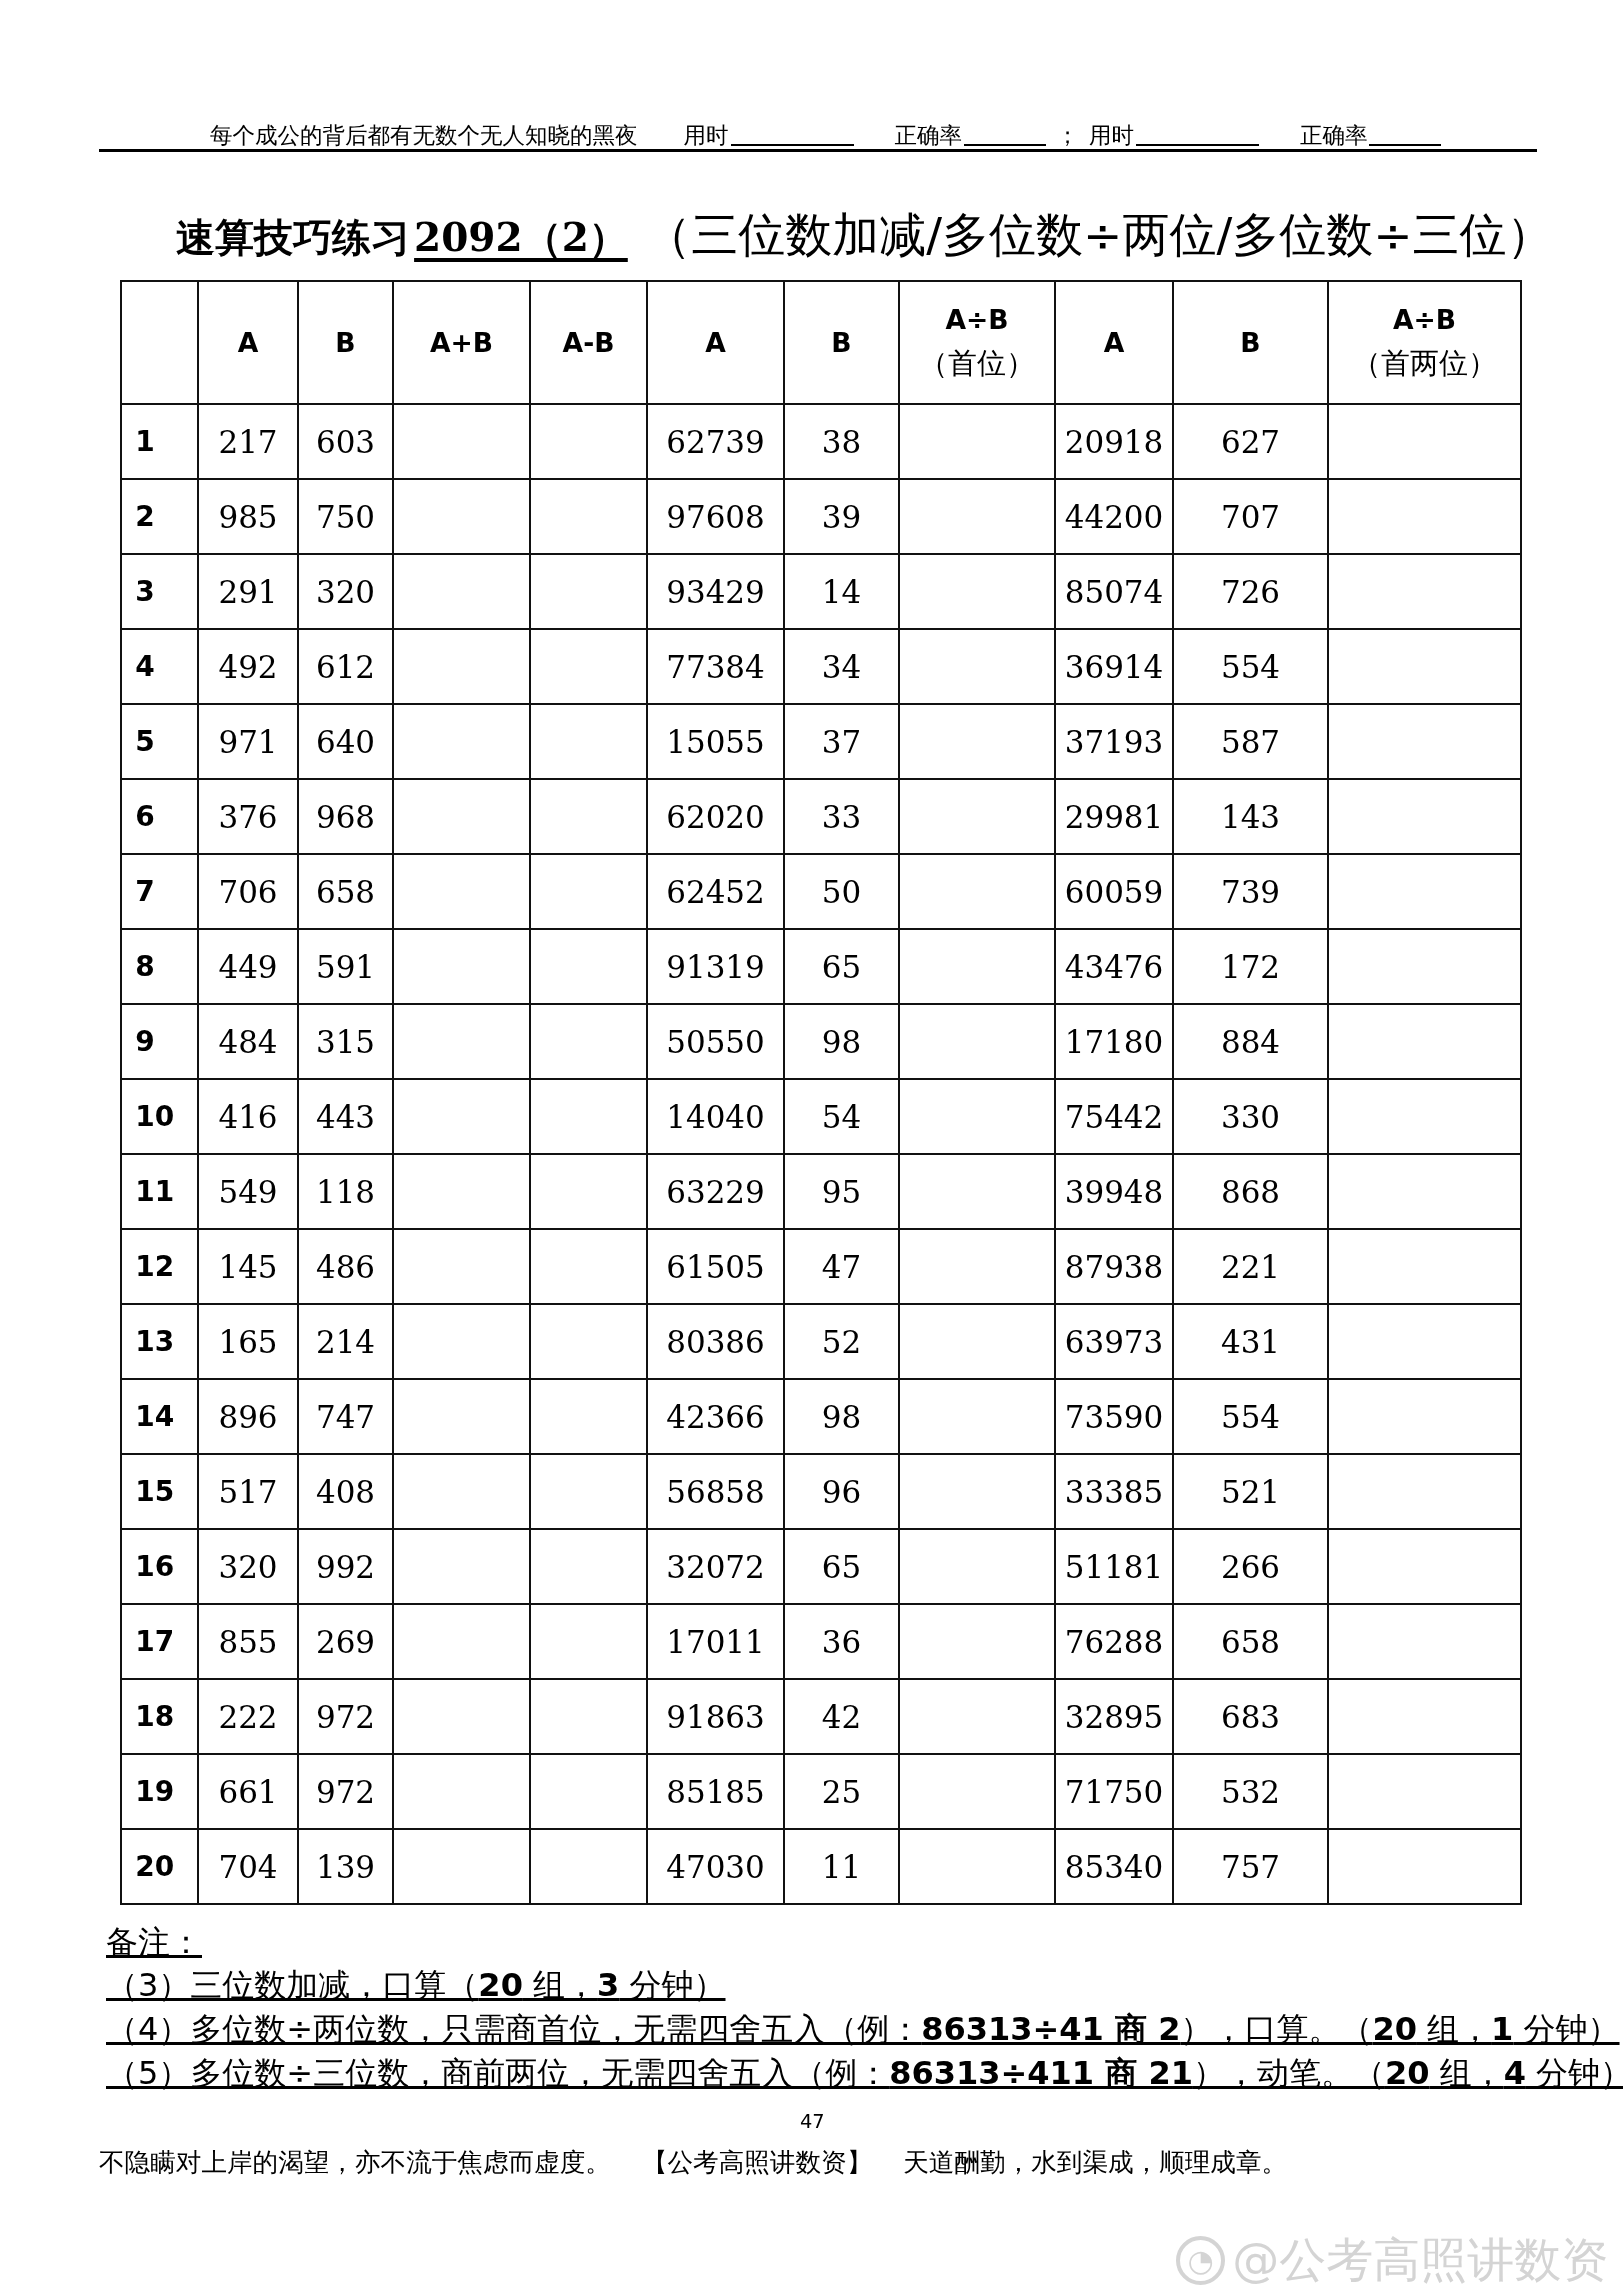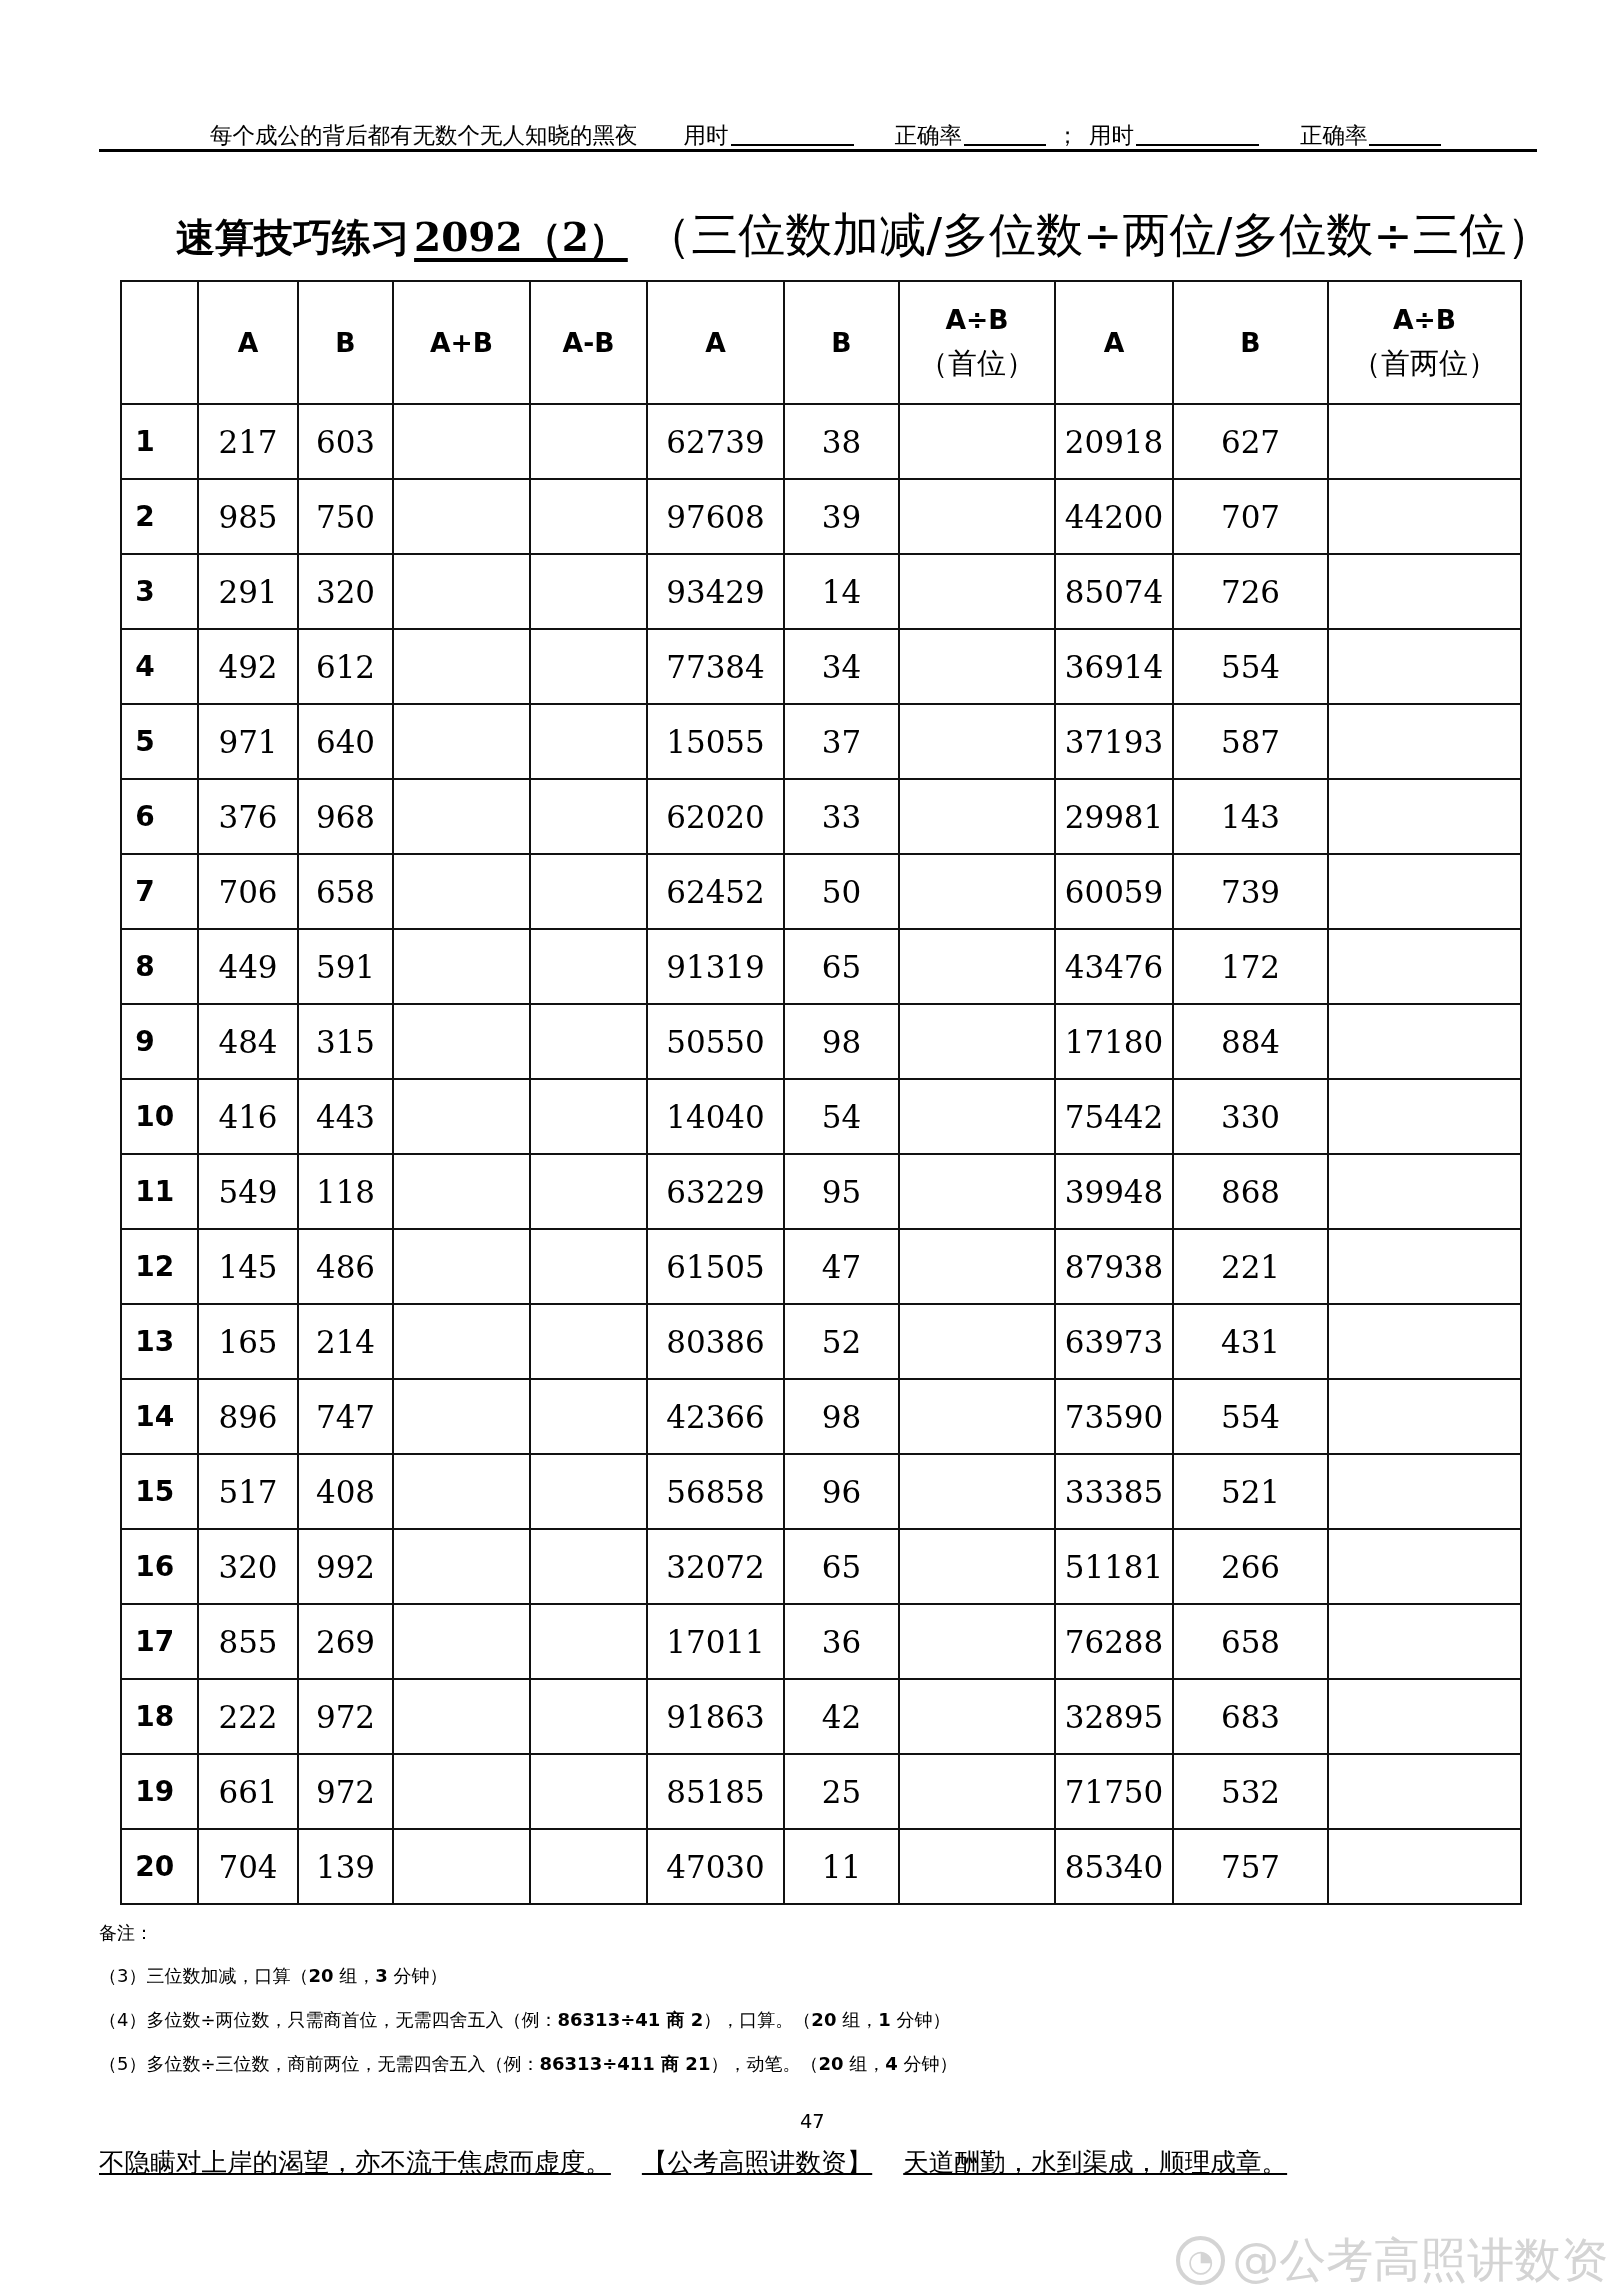--- a/index.html
+++ b/index.html
@@ -26,30 +26,30 @@
   
   #sheet { left:120px; top:280px; border-collapse:collapse; table-layout:fixed; }
   #sheet td, #sheet th { border:2px solid #111; padding:0; text-align:center; vertical-align:middle; }
   #sheet th { height:121px; font-family:"DejaVu Sans", sans-serif; font-weight:bold; font-size:26.6px; line-height:1.55; }
   #sheet th .cn { font-weight:normal; font-size:29px; }
   #sheet td { height:73px; font-size:31px; }
   #sheet td.idx { text-align:left; padding-left:13.3px; font-weight:bold; font-family:"DejaVu Sans", sans-serif; font-size:28px; }
   #sheet td.num { font-family:"DejaVu Serif", serif; }
 
   
-  .note { left:99px; font-size:18px; font-family:"DejaVu Sans", sans-serif; white-space:nowrap; }
+  .note { left:106px; font-size:32px; font-family:"DejaVu Sans", sans-serif; white-space:nowrap;text-decoration:underline; }
   .note b { font-weight:bold; }
   #note-title { top:1921px; }
   #note-3 { top:1964px; }
   #note-4 { top:2008px; }
   #note-5 { top:2052px; }
 
   #pagenum { left:800px; top:2110px; font-size:19.4px; font-family:"DejaVu Sans", sans-serif; }
   #footer { left:99px; top:2145px; font-size:25.6px; font-family:"DejaVu Sans", sans-serif; white-space:nowrap; display:flex; }
-  #footer span { margin-right:31px;text-decoration:underline; }
+  #footer span { margin-right:31px; }
 
   #watermark { left:1176px; top:2229px; font-size:47px; color:#d4d4d4; font-family:"DejaVu Sans", sans-serif;
                white-space:nowrap; display:flex; align-items:center; }
   #watermark .logo { width:49px; height:49px; border:4.1px solid #d4d4d4; border-radius:50%; margin-right:7.2px;
                      display:flex; align-items:center; justify-content:center; font-size:30px; box-sizing:border-box; }
 </style>
 </head>
 <body>
 
 <div id="hdr" class="abs">

